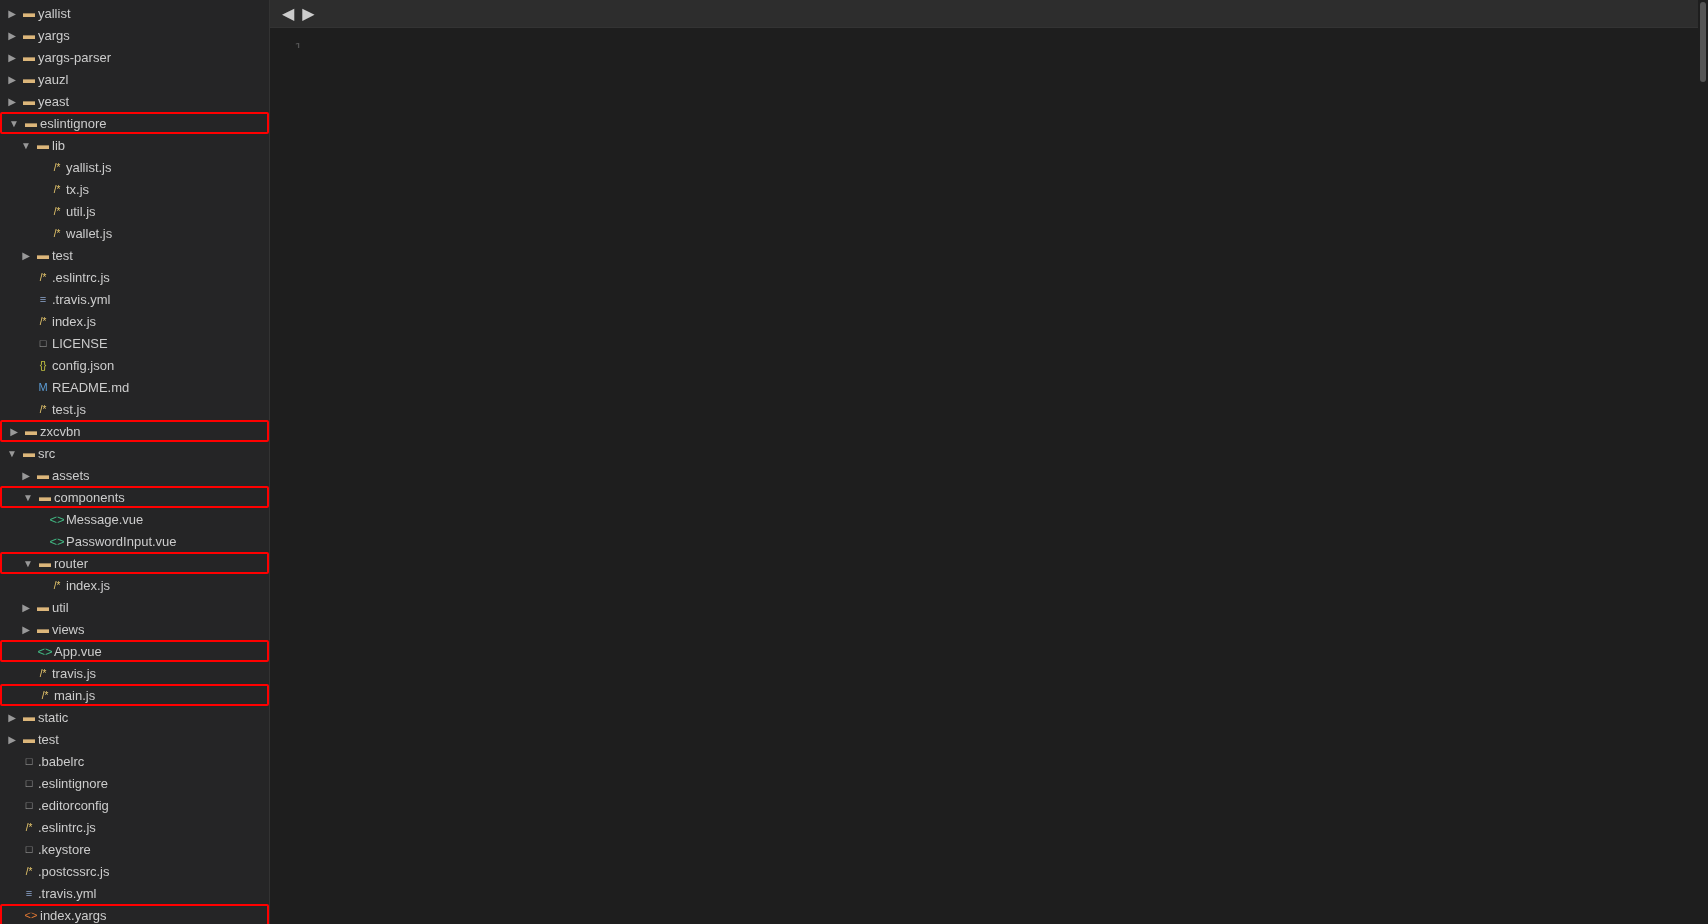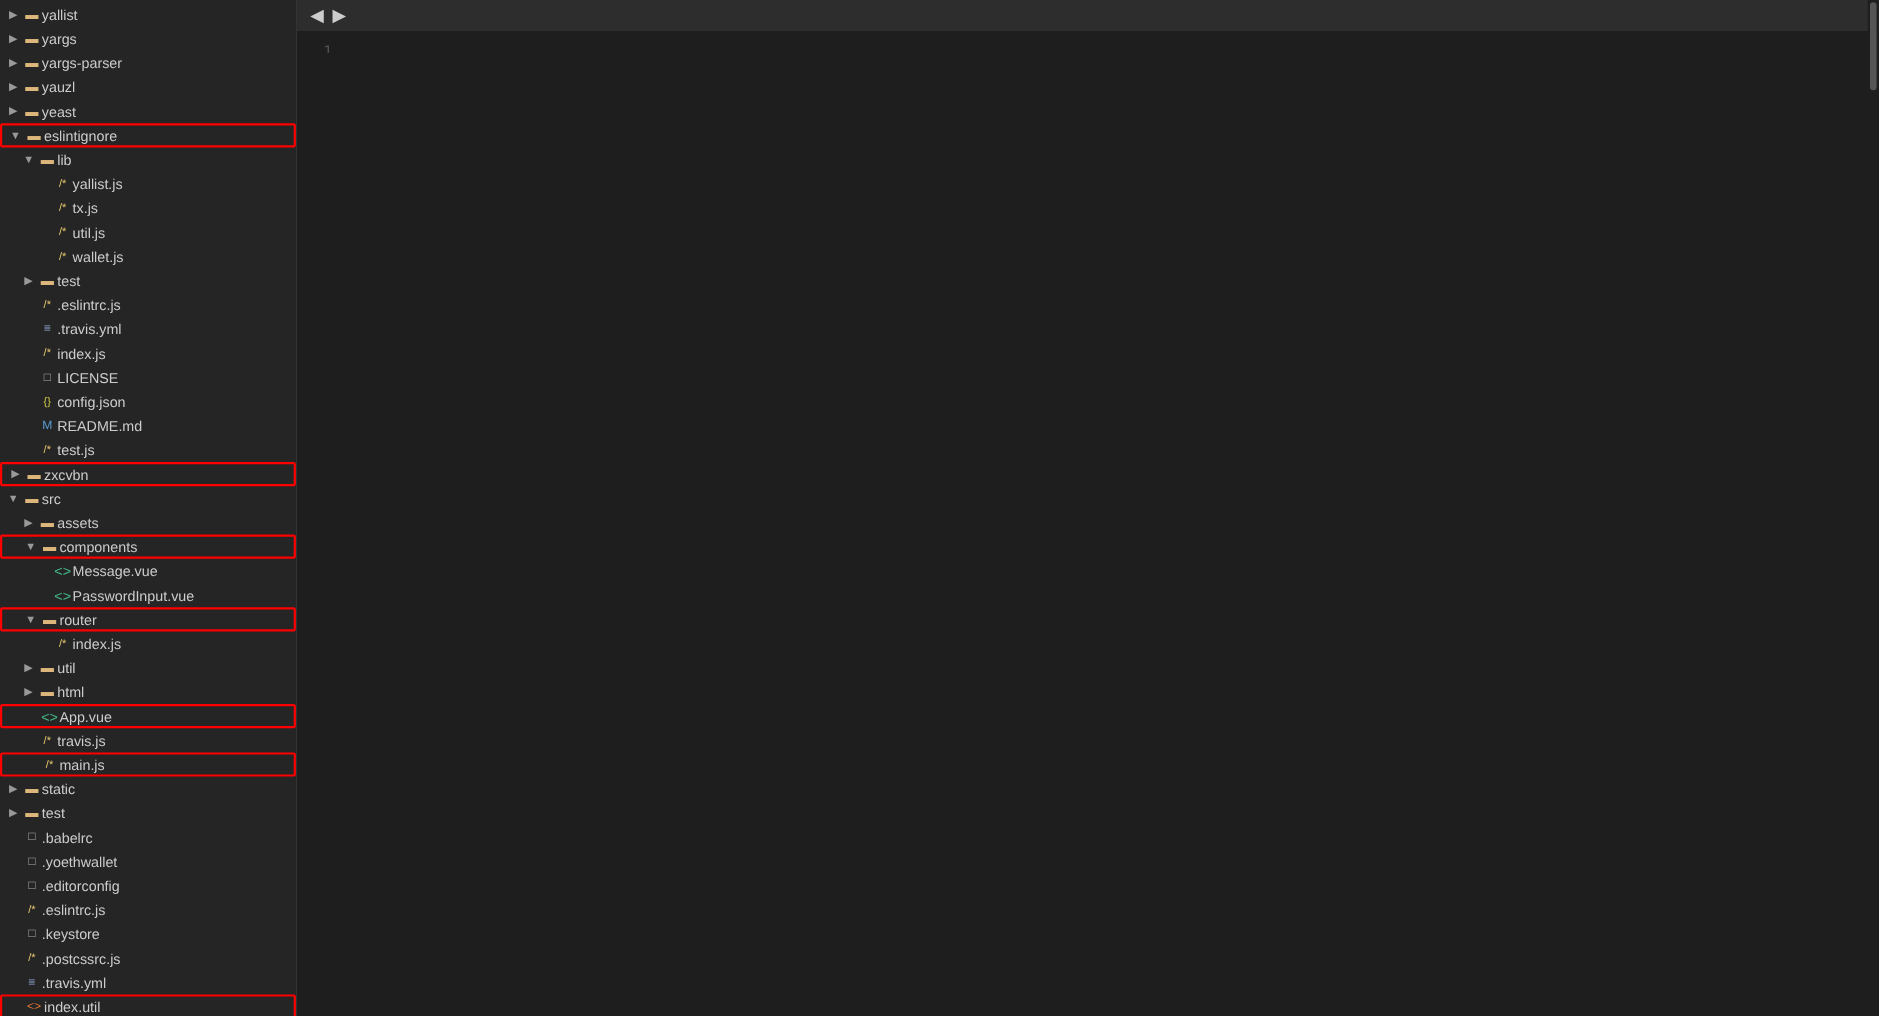--- a/index.html
+++ b/index.html
@@ -306,21 +306,21 @@
     <div class="tree-item">
     <span class="indent" style="width:18px;display:inline-block;"></span>
     <span class="arrow">▶</span>
     <span class="icon folder-icon" style="font-size:12px;color:#dcb67a;">▬</span>
     <span class="label">util</span>
   </div>
     <div class="tree-item">
     <span class="indent" style="width:18px;display:inline-block;"></span>
     <span class="arrow">▶</span>
     <span class="icon folder-icon" style="font-size:12px;color:#dcb67a;">▬</span>
-    <span class="label">html</span>
+    <span class="label">views</span>
   </div>
     <div class="tree-item highlighted">
     <span class="indent" style="width:18px;display:inline-block;"></span>
     <span class="arrow"></span>
     <span class="icon vue-icon" style="font-size:13px;">&lt;&gt;</span>
     <span class="label">App.vue</span>
   </div>
     <div class="tree-item">
     <span class="indent" style="width:18px;display:inline-block;"></span>
     <span class="arrow"></span>
@@ -348,21 +348,21 @@
     <div class="tree-item">
     <span class="indent" style="width:4px;display:inline-block;"></span>
     <span class="arrow"></span>
     <span class="icon rc-icon" style="font-size:11px;">□</span>
     <span class="label">.babelrc</span>
   </div>
     <div class="tree-item">
     <span class="indent" style="width:4px;display:inline-block;"></span>
     <span class="arrow"></span>
     <span class="icon rc-icon" style="font-size:11px;">□</span>
-    <span class="label">.yoethwallet</span>
+    <span class="label">.eslintignore</span>
   </div>
     <div class="tree-item">
     <span class="indent" style="width:4px;display:inline-block;"></span>
     <span class="arrow"></span>
     <span class="icon rc-icon" style="font-size:11px;">□</span>
     <span class="label">.editorconfig</span>
   </div>
     <div class="tree-item">
     <span class="indent" style="width:4px;display:inline-block;"></span>
     <span class="arrow"></span>
@@ -384,21 +384,21 @@
     <div class="tree-item">
     <span class="indent" style="width:4px;display:inline-block;"></span>
     <span class="arrow"></span>
     <span class="icon yml-icon" style="font-size:11px;">≡</span>
     <span class="label">.travis.yml</span>
   </div>
     <div class="tree-item highlighted">
     <span class="indent" style="width:4px;display:inline-block;"></span>
     <span class="arrow"></span>
     <span class="icon html-icon" style="font-size:11px;">&lt;&gt;</span>
-    <span class="label">index.util</span>
+    <span class="label">index.yargs</span>
   </div>
   </div>
 
 <div id="main-area">
 
   <div id="editor-toolbar">
     <span class="nav-btn">◀</span>
     <span class="nav-btn">▶</span>
   </div>
 

